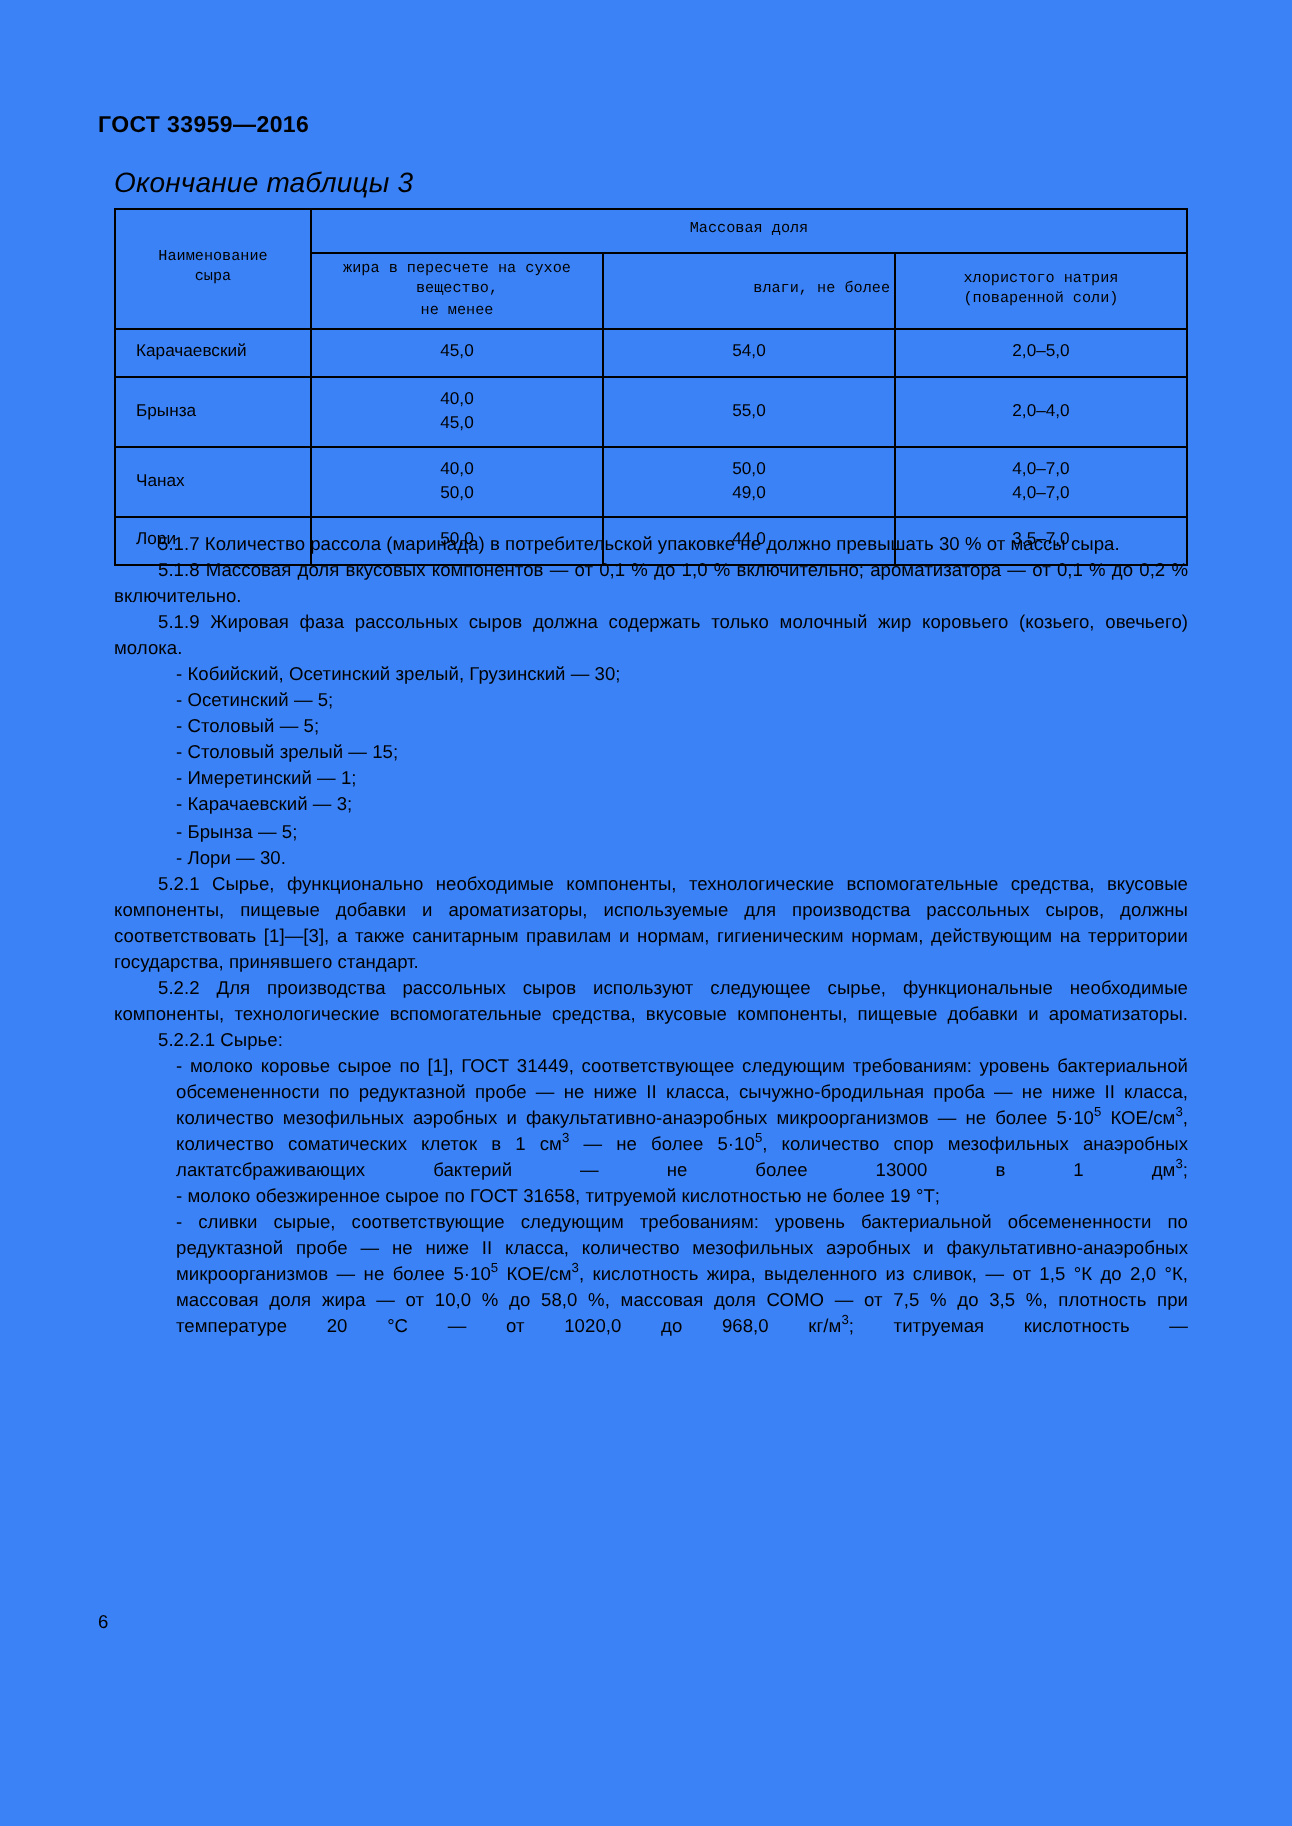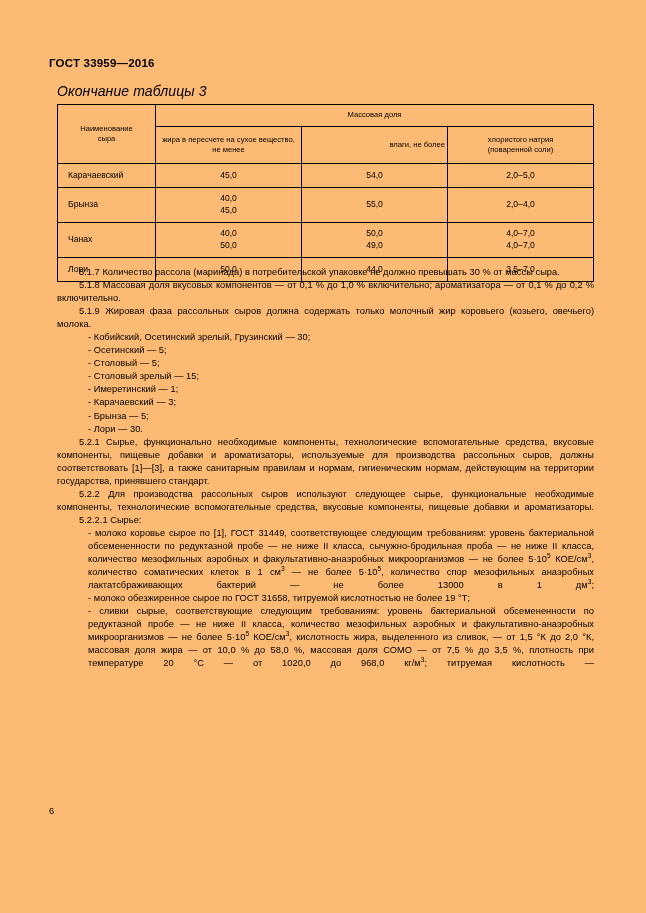--- a/index.html
+++ b/index.html
@@ -13,21 +13,21 @@
     position: relative;
     font-family: "Liberation Sans", sans-serif;
     color: #000000;
     overflow: hidden;
   }
   .page {
     position: absolute;
     left: 0; top: 0;
     width: 646px;
     height: 913px;
-    background: #fdba74;
+    background: #3b82f6;
   }
 
   
   .doc-header {
     position: absolute;
     left: 49px;
     top: 57px;
     font-size: 11.5px;
     font-weight: bold;
     letter-spacing: 0.2px;
@@ -57,20 +57,21 @@
     border: 0.8px solid #000;
     font-size: 7.6px;
     font-weight: normal;
     padding: 0;
     vertical-align: middle;
   }
   table.spec thead th {
     text-align: center;
     line-height: 1.35;
     padding: 3px 2px;
+    font-family: Liberation Mono, monospace;
   }
   .th-group { height: 15px; }
   .th-sub   { height: 30px; }
   .th-name  { }
   table.spec tbody td {
     text-align: center;
     line-height: 1.35;
     font-size: 8.6px;
     padding: 4px 2px;
   }

